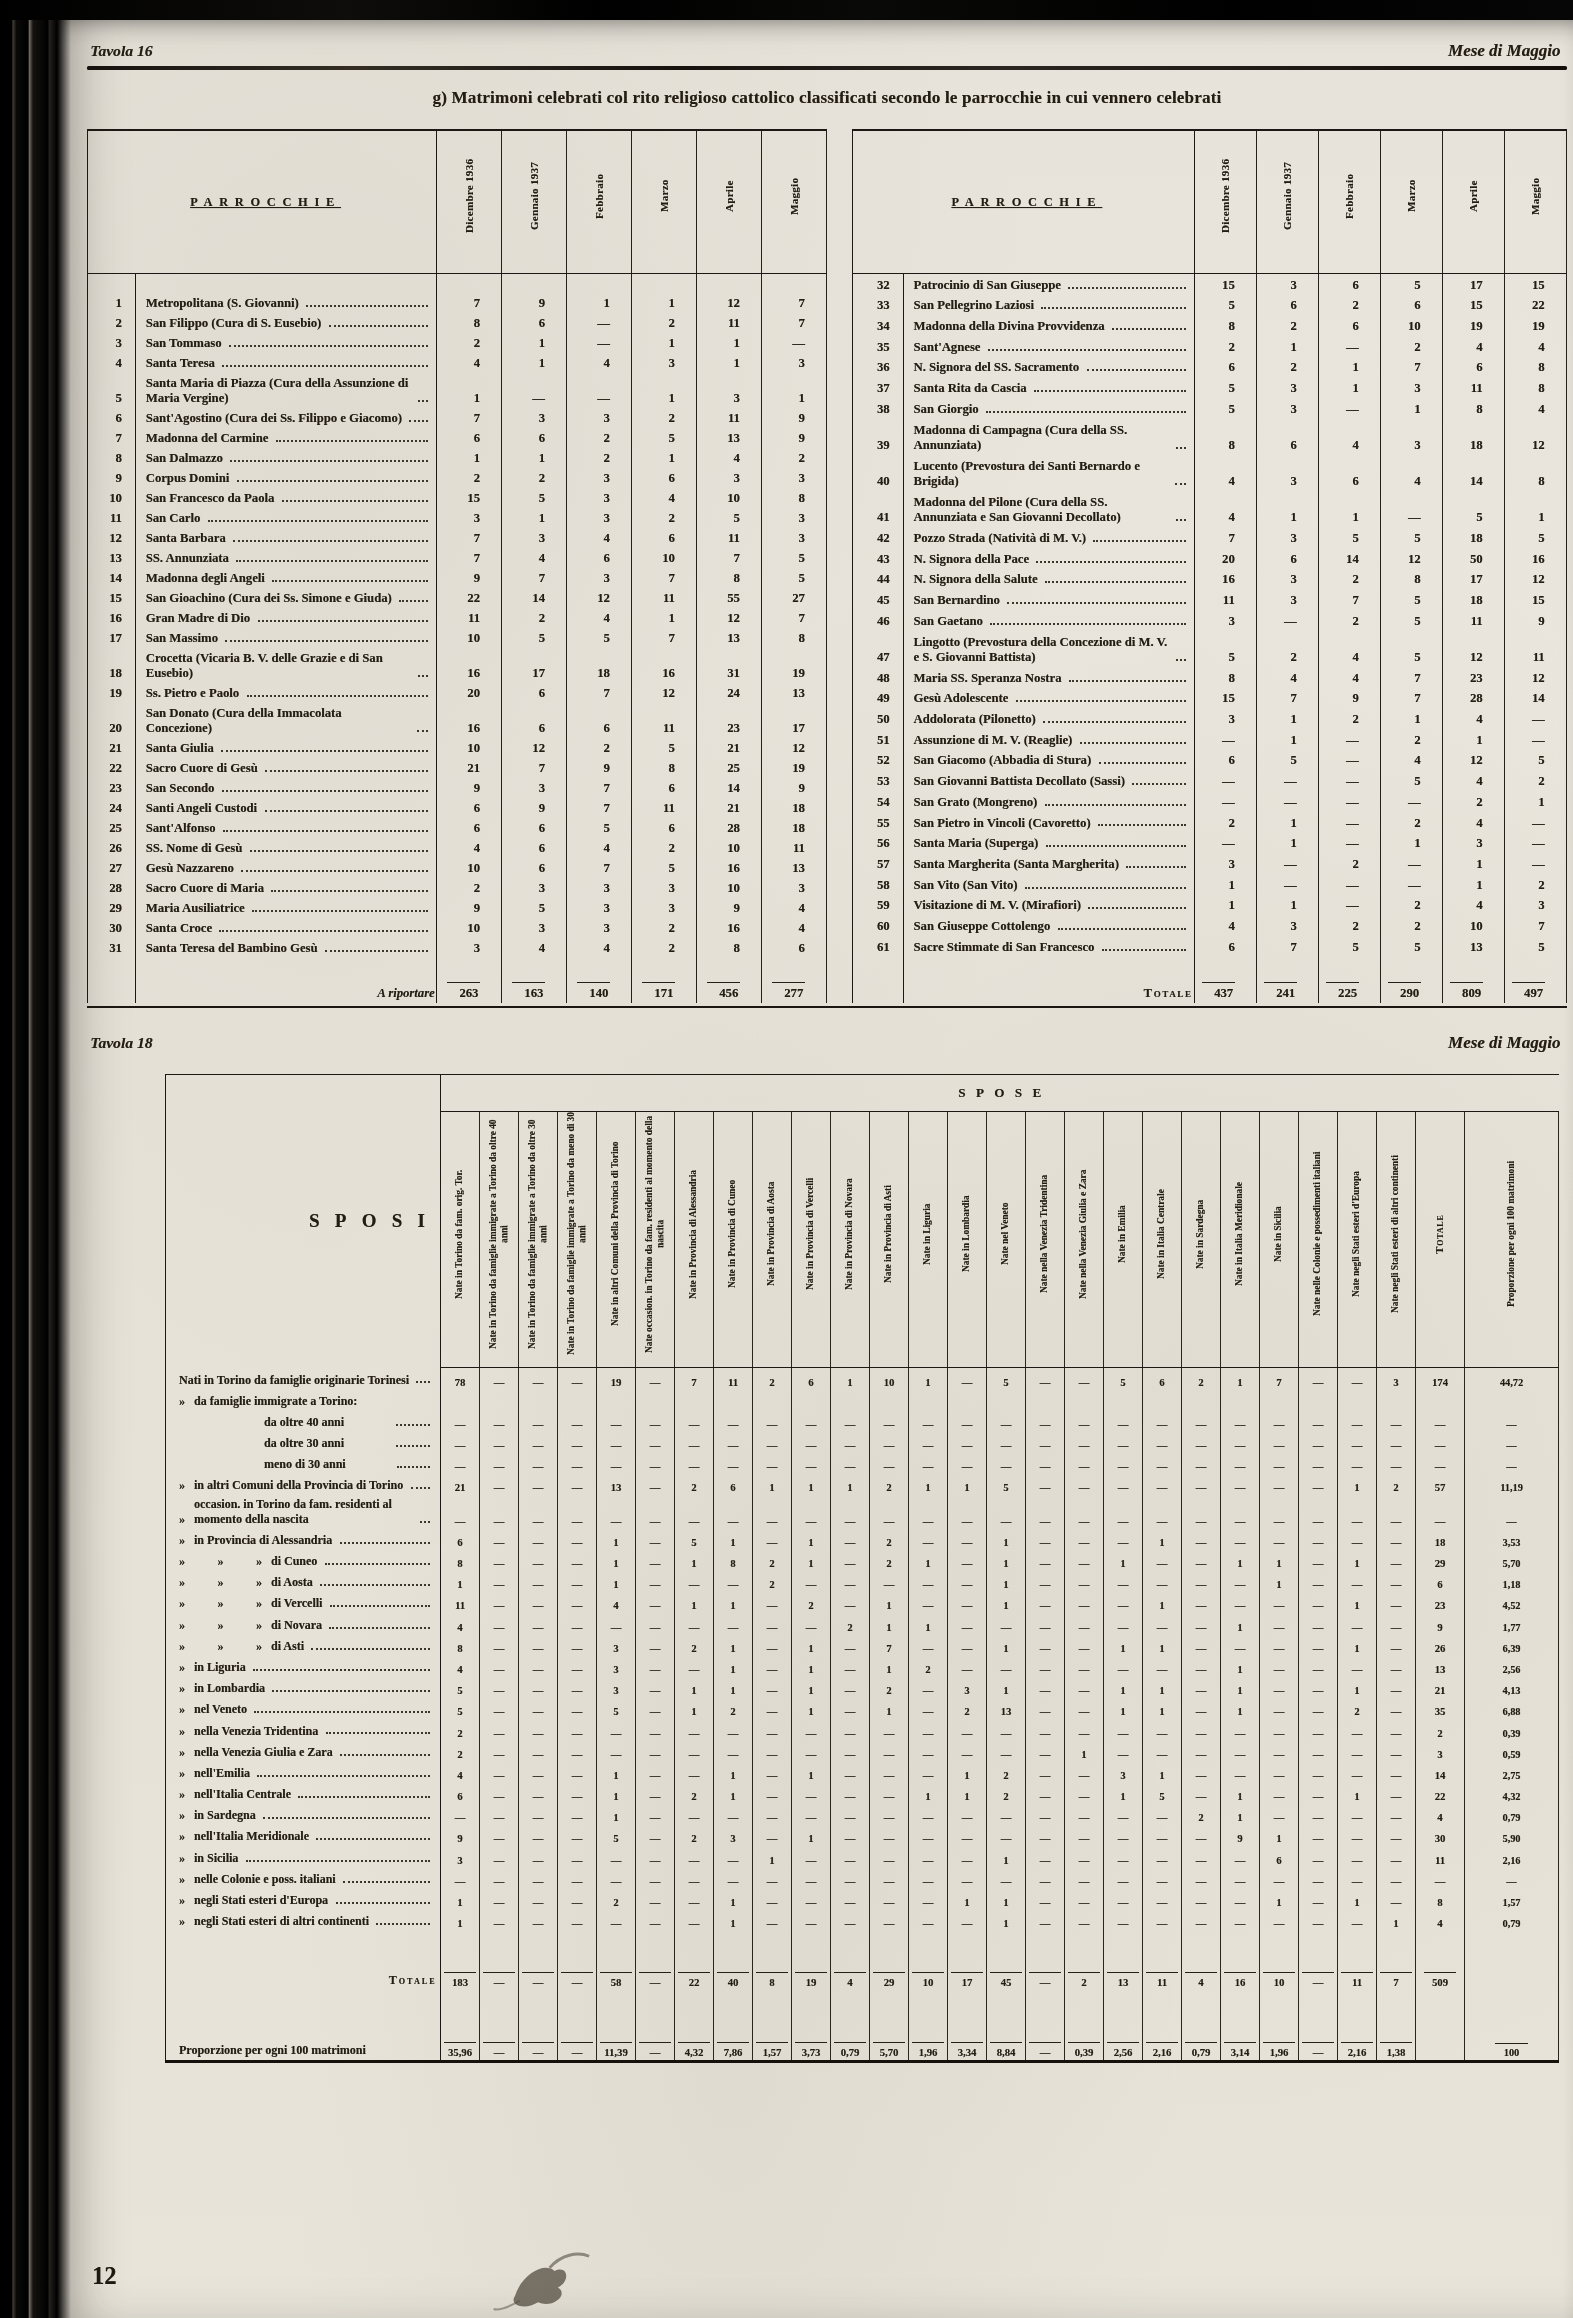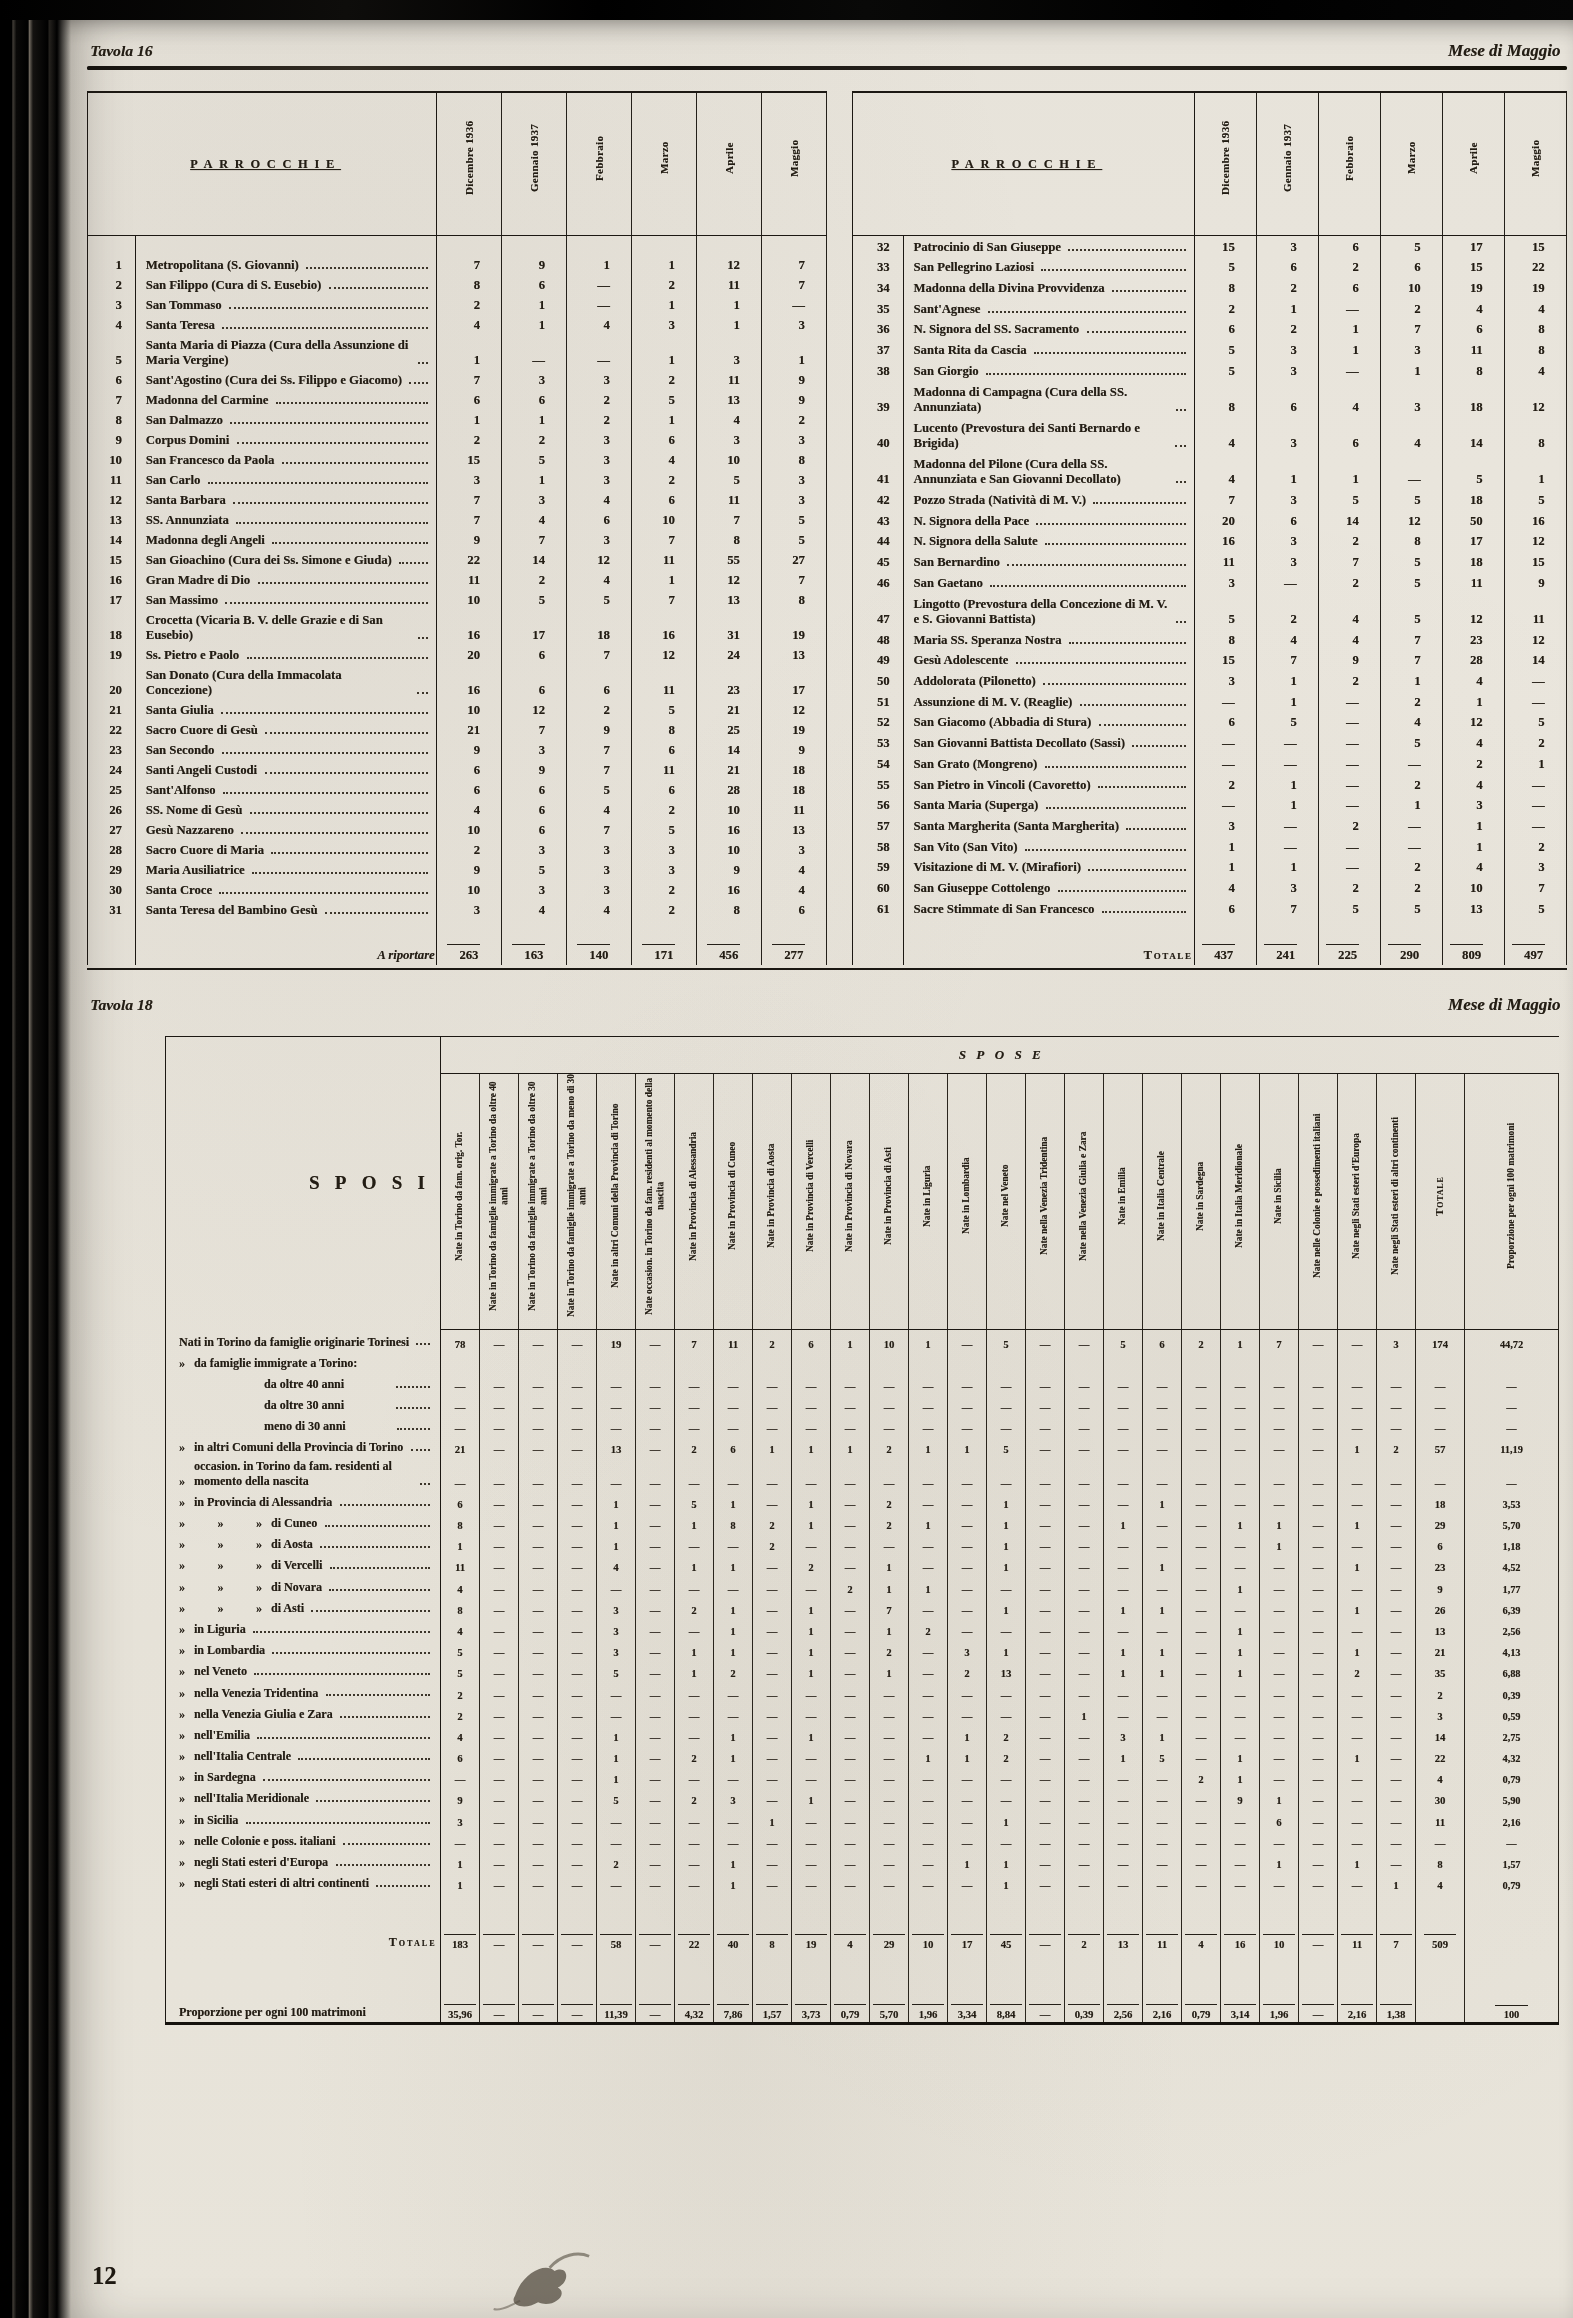--- a/index.html
+++ b/index.html
@@ -63,21 +63,21 @@
   .flabel.sc{font-style:normal;font-variant:small-caps;letter-spacing:1.6px;font-size:13.5px;}
   .tk{display:inline-block;border-top:1.8px solid #241f18;padding:2.5px 1.6px 0 1.6px;min-width:29.5px;}
   
   .t18-hdr{margin-top:24.6px;}
   .t18-title{text-align:center;font-size:16.4px;font-weight:bold;margin-top:3.3px;}
   table.t18{border-collapse:collapse;table-layout:fixed;margin:21.3px 0 0 78px;
     border-top:1.6px solid #1c1813;border-bottom:3.7px solid #15120d;}
   .t18 th,.t18 td{padding:0;}
   .t18 th.corner{vertical-align:middle;border-right:1.5px solid #1c1813;border-left:1.5px solid #1c1813;}
   .sposi-txt{font-size:19px;font-weight:bold;letter-spacing:.8em;text-align:right;padding-left:.8em;}
-  .t18 th.spose{height:36px;vertical-align:middle;border-bottom:1.5px solid #1c1813;font-style:italic;}
+  .t18 th.spose{height:36px;vertical-align:middle;border-bottom:1.5px solid #1c1813;}
   .spose-txt{font-size:13px;font-weight:bold;letter-spacing:.8em;text-align:center;padding-left:.8em;}
   .t18 th.vh18{vertical-align:bottom;border-right:0.9px solid #2a251d;border-bottom:1.5px solid #1c1813;padding:0 0 6.6px 0;}
   .vwrap18{height:244px;font-size:9.4px;line-height:1.22;max-width:36px;}
   .vwrap18.tot-h{font-variant:small-caps;font-size:11px;letter-spacing:0.8px;}
   .t18 td.c-lab{border-right:1.5px solid #1c1813;border-left:1.5px solid #1c1813;
     font-size:12px;font-weight:bold;padding:1.6px 3.3px 1.6px 13px;vertical-align:bottom;}
   .t18 td.v{border-right:0.9px solid #2a251d;text-align:center;font-size:10.7px;font-weight:bold;
     vertical-align:bottom;padding:1.6px 0.8px;height:18px;}
   .t18 td.v.pcol{font-size:10.3px;}
   .ind1{padding-left:85px !important;gap:44px;}
@@ -98,20 +98,21 @@
 
 <div class="page ink">
   <div class="content">
 
     <div class="hdr-row">
       <span class="tav-label">Tavola 16</span>
       <span class="mese-label">Mese di Maggio</span>
     </div>
     <div class="rule"></div>
 
+    <div class="t16-title">g) Matrimoni celebrati col rito religioso cattolico classificati secondo le parrocchie in cui vennero celebrati</div>
 
     <div class="t16-wrap">
       <table class="t16" id="t16-left">
           <colgroup>
             <col style="width: 48px;">
             <col style="width: 302px;">
             <col style="width: 65px;">
             <col style="width: 65px;">
             <col style="width: 65px;">
             <col style="width: 65px;">

